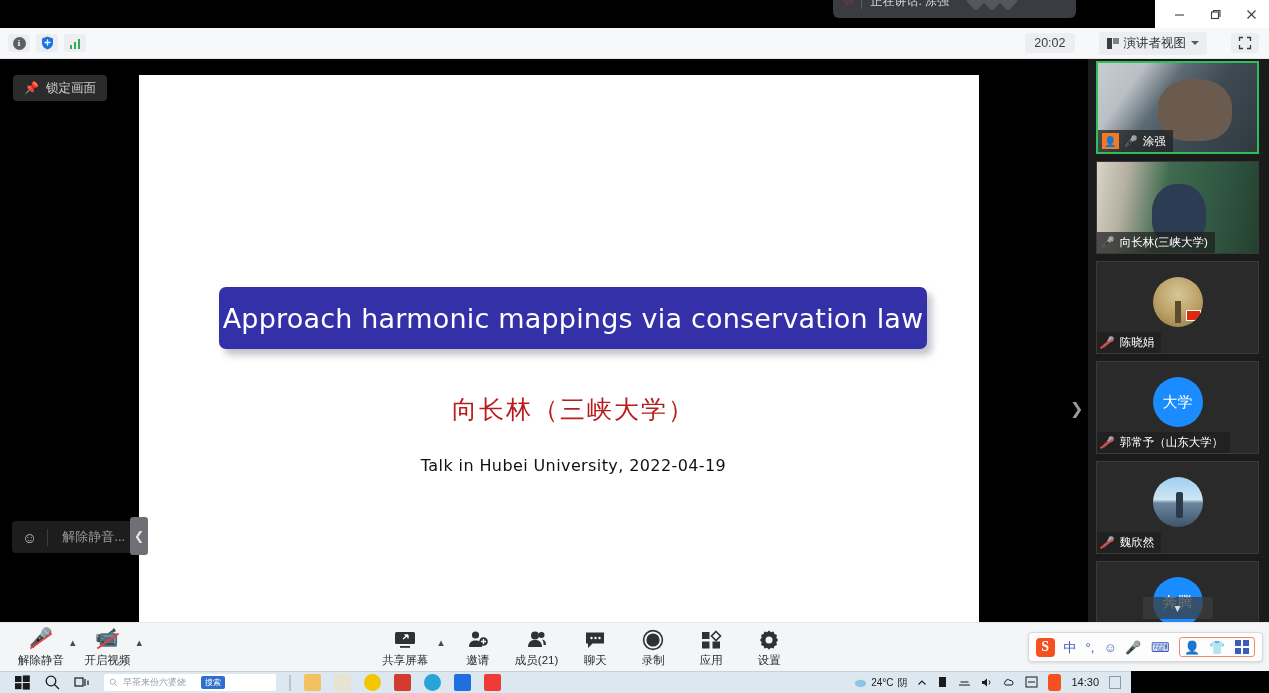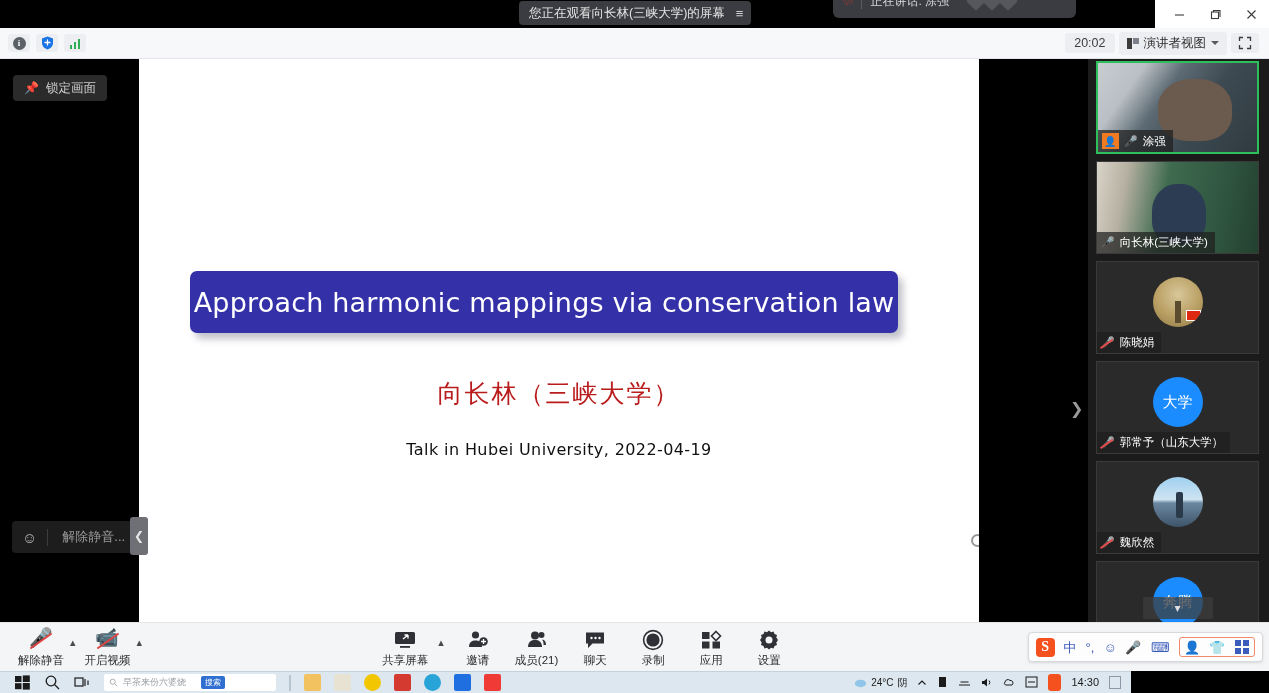--- a/index.html
+++ b/index.html
@@ -60,21 +60,21 @@
     background: #f7f8fa; border-bottom: 1px solid #e2e4e8;
     display: flex; align-items: center;
   }
   .tb-left { display: flex; align-items: center; gap: 6px; padding-left: 8px; }
   .tb-ico {
     width: 22px; height: 18px; border-radius: 3px;
     display: flex; align-items: center; justify-content: center;
     background: #eceef1;
   }
   .tb-spacer { flex: 1; }
-  .tb-right { display: flex; align-items: center; gap: 4px; padding-right: 10px; }
+  .tb-right { display: flex; align-items: center; gap: 24px; padding-right: 10px; }
   .tb-time {
     background: #eceef1; border-radius: 3px; color: #3c3c3c;
     font-size: 12.5px; padding: 3px 9px;
   }
   .tb-view {
     background: #eceef1; border-radius: 3px; color: #2f2f2f;
     font-size: 12.5px; padding: 3px 8px;
     display: flex; align-items: center; gap: 5px;
   }
   .tb-full {
@@ -103,22 +103,22 @@
     width:0;height:0;border-left:4px solid transparent;border-right:4px solid transparent;
     border-top:4px solid #5a5a5a;
   }
 
   
   .stage {
     position: absolute; left: 0; top: 59px;
     width: 1269px; height: 563px; background: #000;
   }
   .share-view {
-    position: absolute; left: 139px; top: 0;
-    width: 840px; height: 563px; background: #fff; overflow: hidden;
+    position: absolute; left: 139px; top: 16px;
+    width: 840px; height: 563px; background: #fff; overflow: hidden; padding-left: 29px;
   }
   .slide-inner { position: relative; width: 100%; height: 100%; }
   .slide-title {
     position: absolute; left: 51px; top: 212px; width: 708px; height: 62px;
     background: #3431a8; border-radius: 7px;
     display: flex; align-items: center; justify-content: center;
     box-shadow: 5px 6px 7px rgba(120,120,140,.45);
   }
   .slide-title span {
     color: #fff; font-size: 27px; font-family: "DejaVu Sans", sans-serif;
@@ -333,24 +333,20 @@
     <span class="sb-ico">⛆</span>
     <span class="sb-div"></span>
     <span class="sb-txt">正在讲话: 涂强</span>
     <span class="sb-waves">
         <i></i>
         <i></i>
         <i></i>
       </span>
   </div>
 
-  <div class="share-pill">
-    <span class="sp-txt">您正在观看向长林(三峡大学)的屏幕</span>
-    <span class="sp-menu">≡</span>
-  </div>
 
   <div class="caption-btns">
     <div class="cap-btn">
       <svg width="13" height="13" viewBox="0 0 13 13">
           <line x1="2" y1="7" x2="11" y2="7" stroke="#3b3b3b" stroke-width="1.1"></line>
         </svg>
     </div>
     <div class="cap-btn">
       <svg width="13" height="13" viewBox="0 0 13 13">
         <rect x="2.5" y="4" width="7" height="6.5" fill="none" stroke="#3b3b3b" stroke-width="1.1"></rect>

